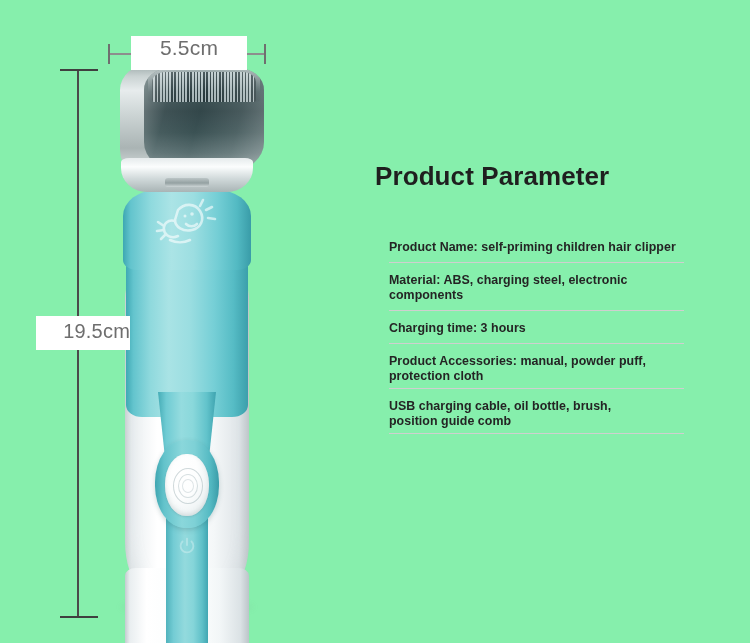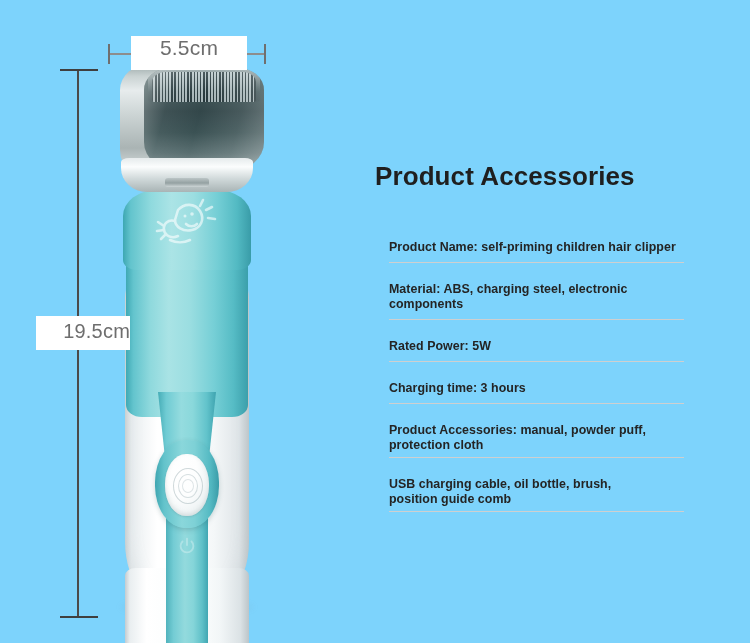--- a/index.html
+++ b/index.html
@@ -8,21 +8,21 @@
     padding: 0;
     background: #ffffff;
   }
   body {
     font-family: "Liberation Sans", sans-serif;
   }
   #stage {
     position: relative;
     width: 750px;
     height: 643px;
-    background: #7dd3fc;
+    background: #86efac;
     overflow: hidden;
   }
 
   
   #photo-pane {
     position: absolute;
     left: 0; top: 0;
     width: 370px; height: 643px;
   }
 
@@ -391,21 +391,21 @@
   }
   #spec-list {
     position: absolute;
     left: 19px; top: 240px;
     width: 295px;
   }
   .spec-row {
     position: relative;
     border-bottom: 1.3px solid #cfcfcf;
     padding: 0 0 7px 0;
-    margin-bottom: 19px;
+    margin-bottom: 10px;
   }
   .spec-row.two-line { padding-bottom: 4px; }
   .spec-row:last-child { margin-bottom: 12px; }
   .spec-text {
     font-size: 12.4px;
     font-weight: bold;
     color: #242424;
     line-height: 15px;
     letter-spacing: .05px;
     white-space: pre-line;
@@ -481,31 +481,28 @@
 
     <div class="dim-v">
       <span class="dim-v-cap top"></span>
       <span class="dim-v-cap bottom"></span>
     </div>
     <div class="dim-v-mask"></div>
     <div class="dim-v-label">19.5cm</div>
   </div>
 
   <div id="text-pane">
-    <div class="title-sm">Product Accessories</div>
+    <div class="title-sm">Product Parameter</div>
 
     <div id="spec-list">
         <div class="spec-row">
           <div class="spec-text">Product Name: self-priming children hair clipper</div>
         </div>
         <div class="spec-row">
           <div class="spec-text">Material: ABS, charging steel, electronic components</div>
-        </div>
-        <div class="spec-row">
-          <div class="spec-text">Rated Power: 5W</div>
         </div>
         <div class="spec-row">
           <div class="spec-text">Charging time: 3 hours</div>
         </div>
         <div class="spec-row two-line">
           <div class="spec-text">Product Accessories: manual, powder puff,
 protection cloth</div>
         </div>
         <div class="spec-row two-line">
           <div class="spec-text">USB charging cable, oil bottle, brush,

